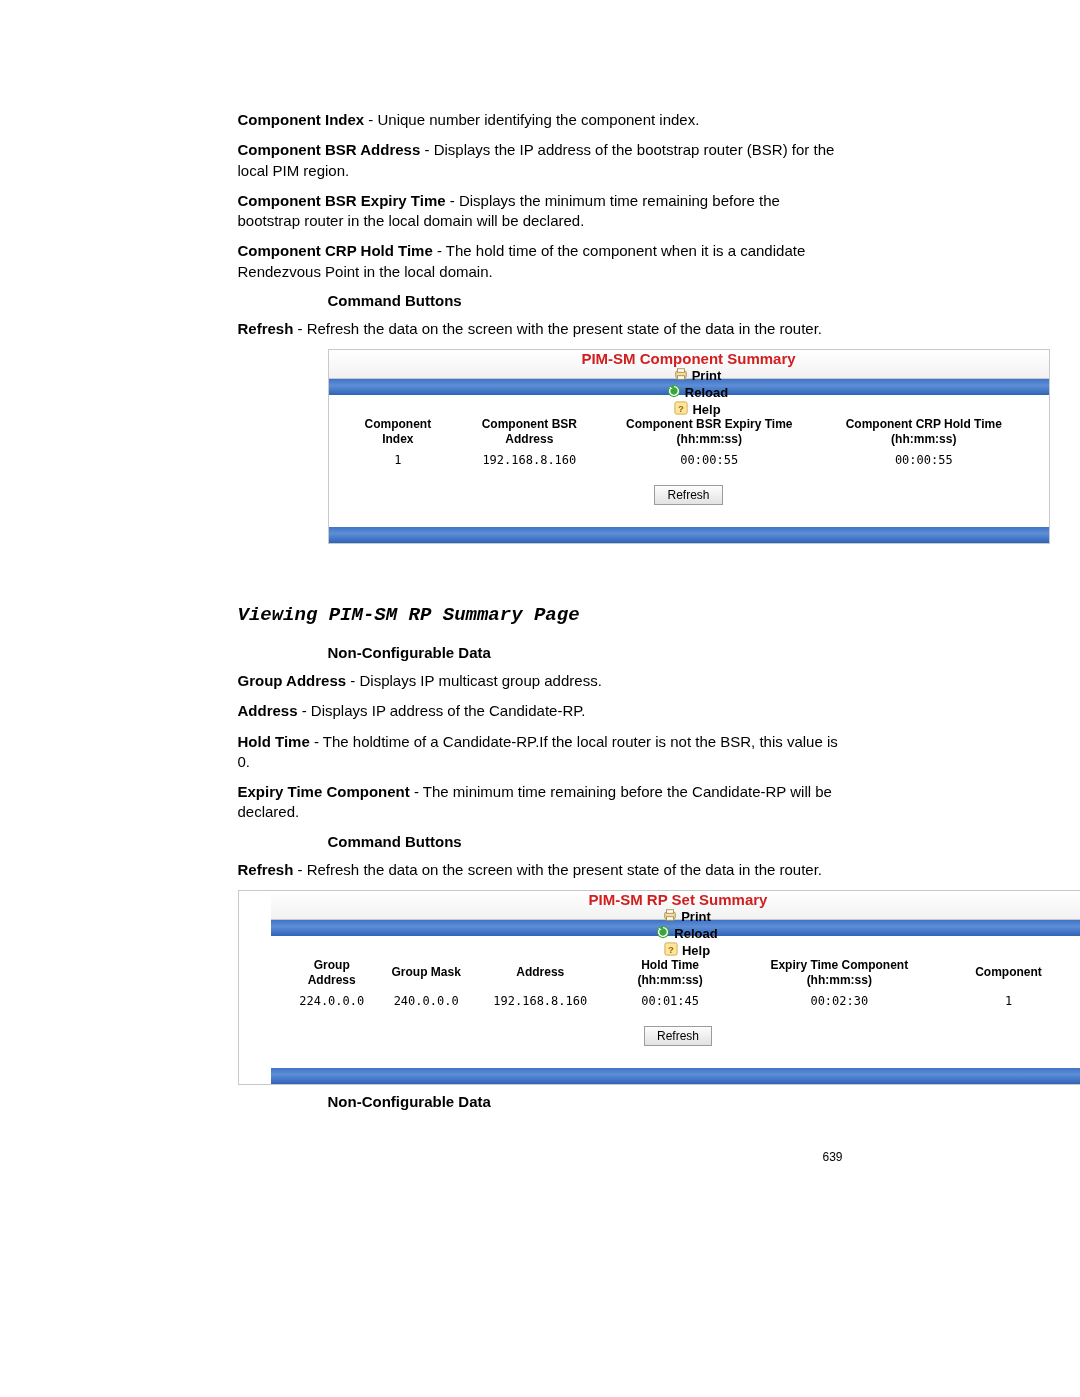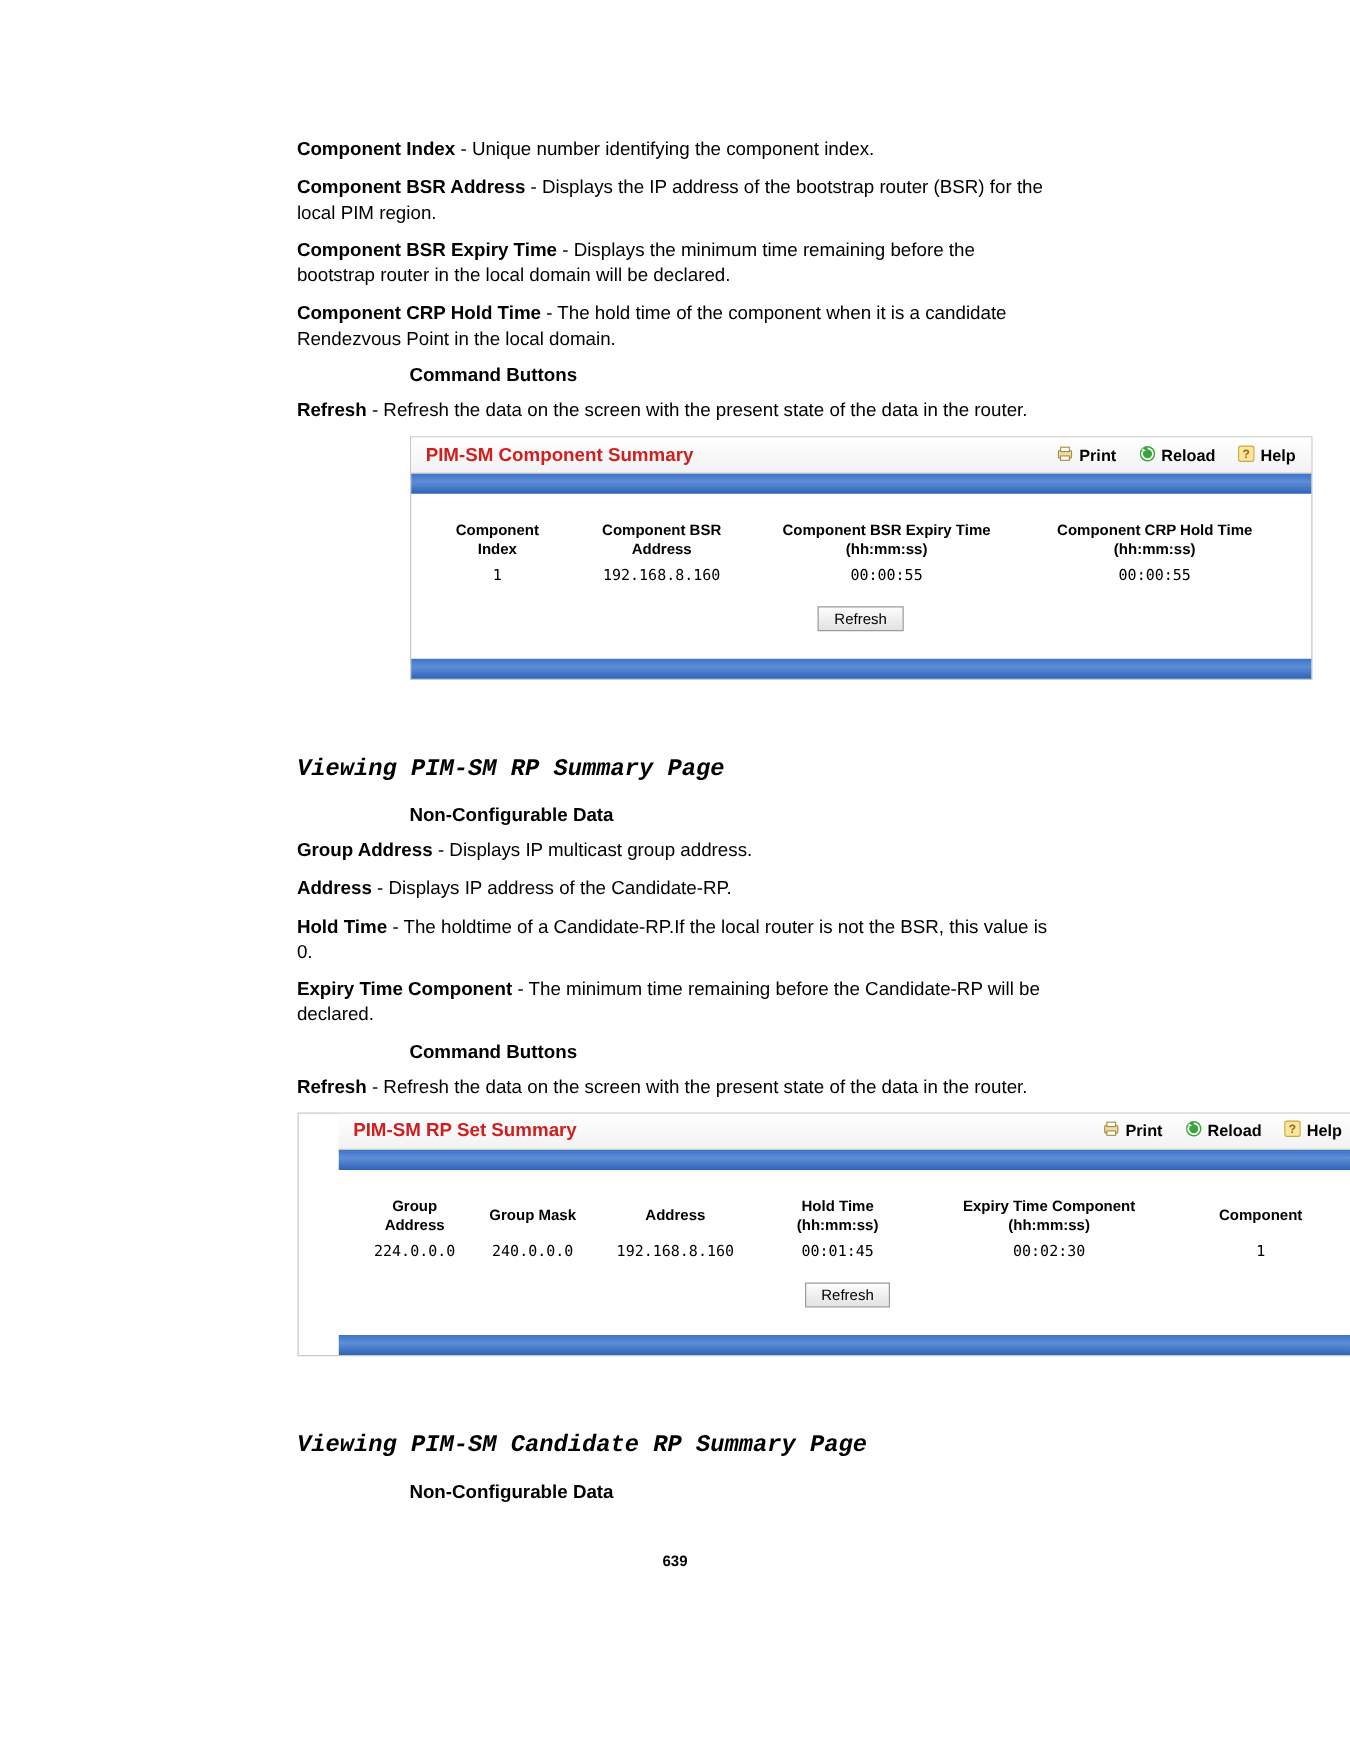--- a/index.html
+++ b/index.html
@@ -25,22 +25,22 @@
     margin: 8px 0 10px 90px;
   }
   .section-title {
     font-style: italic;
     font-weight: bold;
     font-size: 19px;
     margin: 60px 0 18px 0;
     font-family: Liberation Mono, monospace;
   }
   .pagenum {
-    text-align: center;
-    font-weight: bold;
+    text-align: right;
+    font-weight: normal;
     font-size: 12px;
     margin-top: 40px;
   }
 
   
   .ui-panel {
     border: 1px solid #c9c9c9;
     margin: 10px 0 0 90px;
     width: 720px;
     font-size: 13px;
@@ -51,20 +51,21 @@
     width: 815px;
     padding-left: 32px;
   }
   .ui-header {
     display: flex;
     align-items: center;
     height: 28px;
     border-bottom: 1px solid #c9c9c9;
     background: linear-gradient(#ffffff, #f2f2f2);
     padding: 0 12px;
+    flex-direction: column;
   }
   .ui-title {
     font-weight: bold;
     color: #d11e1e;
     font-size: 15px;
     flex: 1;
   }
   .hdr-link {
     display: flex;
     align-items: center;
@@ -303,17 +304,16 @@
           </tr>
         </tbody>
       </table>
       <div class="refresh-row">
         <button class="btn">Refresh</button>
       </div>
     </div>
     <div class="blue-bar"></div>
   </div>
 
-  <div class="section-title">Viewing PIM-SM Candidate RP Summary Page</div>
   <div class="sub-heading">Non-Configurable Data</div>
 
   <div class="pagenum">639</div>
 </div>
 
 </body></html>

